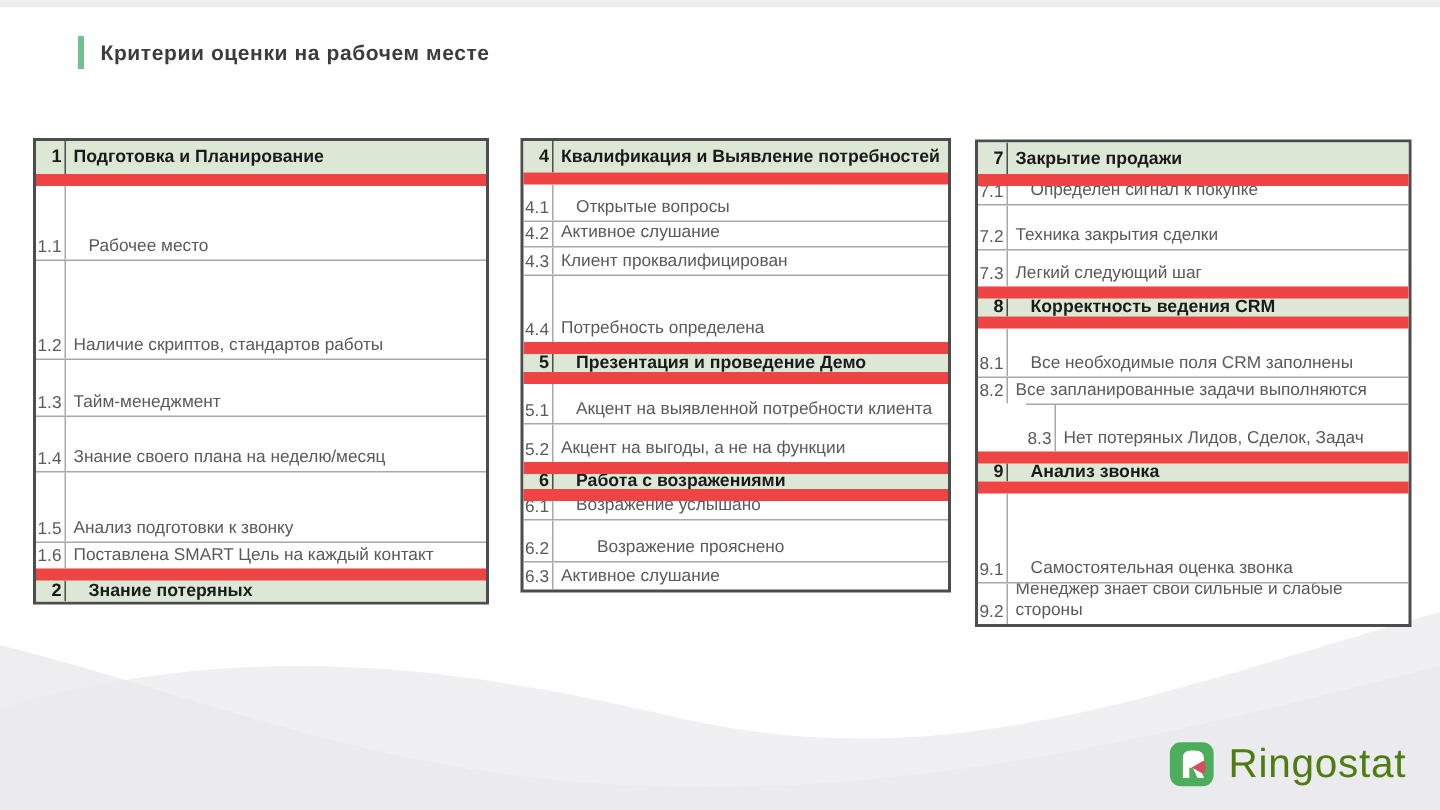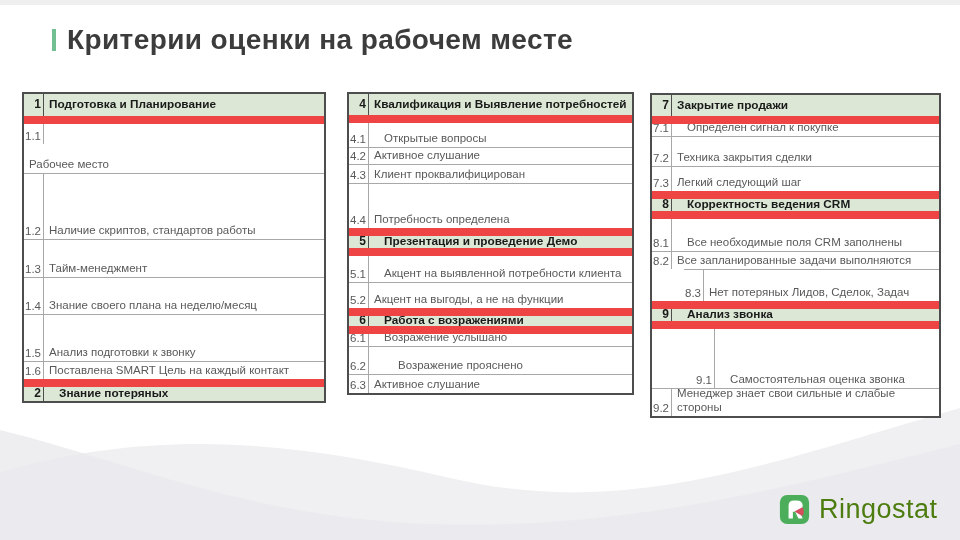--- a/index.html
+++ b/index.html
@@ -6,21 +6,21 @@
   .slide{
     position:relative; width:960px; height:540px; margin:0 auto;
     background:#ffffff; overflow:hidden;
     font-family:"Liberation Sans", sans-serif;
   }
   .top-strip{position:absolute;top:0;left:0;width:960px;height:5px;background:#efefef;}
   
   .title-wrap{position:absolute;left:52px;top:24px;display:flex;align-items:center;}
   .accent-bar{width:4px;height:22px;background:#72c092;margin-right:11px;}
   .slide-title{
-    font-size:28px;font-weight:700;color:#3c3c3c;letter-spacing:.4px;
+    font-size:14px;font-weight:700;color:#3c3c3c;letter-spacing:.4px;
   }
   
   .tbl{
     position:absolute;background:#fff;border:2px solid #4d4d4d;box-sizing:border-box;
   }
   .tbl-a{left:22px;top:92px;width:304px;}
   .tbl-b{left:347px;top:92px;width:287px;}
   .tbl-c{left:650px;top:93px;width:291px;}
   .row{display:flex;box-sizing:border-box;overflow:hidden;}
   .row.sep-dark{border-top:8px solid #ef4444;gap:10px;}
@@ -66,21 +66,21 @@
   <div class="title-wrap">
     <div class="accent-bar"></div>
     <div class="slide-title">Критерии оценки на рабочем месте</div>
   </div>
 
   <div class="tbl tbl-a">
       <div class="row hdr" style="height: 22px;">
         <div class="num">1</div>
         <div class="lbl">Подготовка и Планирование</div>
       </div>
-      <div class="row item sep-dark" style="height: 57px; flex-direction: column;">
+      <div class="row item sep-dark" style="height: 57px;">
         <div class="num">1.1</div>
         <div class="lbl">Рабочее место</div>
       </div>
       <div class="row item sep-gray" style="height: 66px;">
         <div class="num">1.2</div>
         <div class="lbl">Наличие скриптов, стандартов работы</div>
       </div>
       <div class="row item sep-gray" style="height: 38px;">
         <div class="num">1.3</div>
         <div class="lbl">Тайм-менеджмент</div>
@@ -182,21 +182,21 @@
         <div class="lbl">Все запланированные задачи выполняются</div>
       </div>
       <div class="row item sep-gray" style="height: 32px; margin-left: 32px;">
         <div class="num">8.3</div>
         <div class="lbl">Нет потеряных Лидов, Сделок, Задач</div>
       </div>
       <div class="row hdr sep-dark" style="height: 20px;">
         <div class="num">9</div>
         <div class="lbl">Анализ звонка</div>
       </div>
-      <div class="row item sep-dark" style="height: 67px; padding-left: 43px;">
+      <div class="row item sep-dark" style="height: 67px;">
         <div class="num">9.1</div>
         <div class="lbl">Самостоятельная оценка звонка</div>
       </div>
       <div class="row item sep-gray" style="height: 28px;">
         <div class="num">9.2</div>
         <div class="lbl wrap">Менеджер знает свои сильные и слабые стороны</div>
       </div>
     </div>
 
   <div class="logo">

